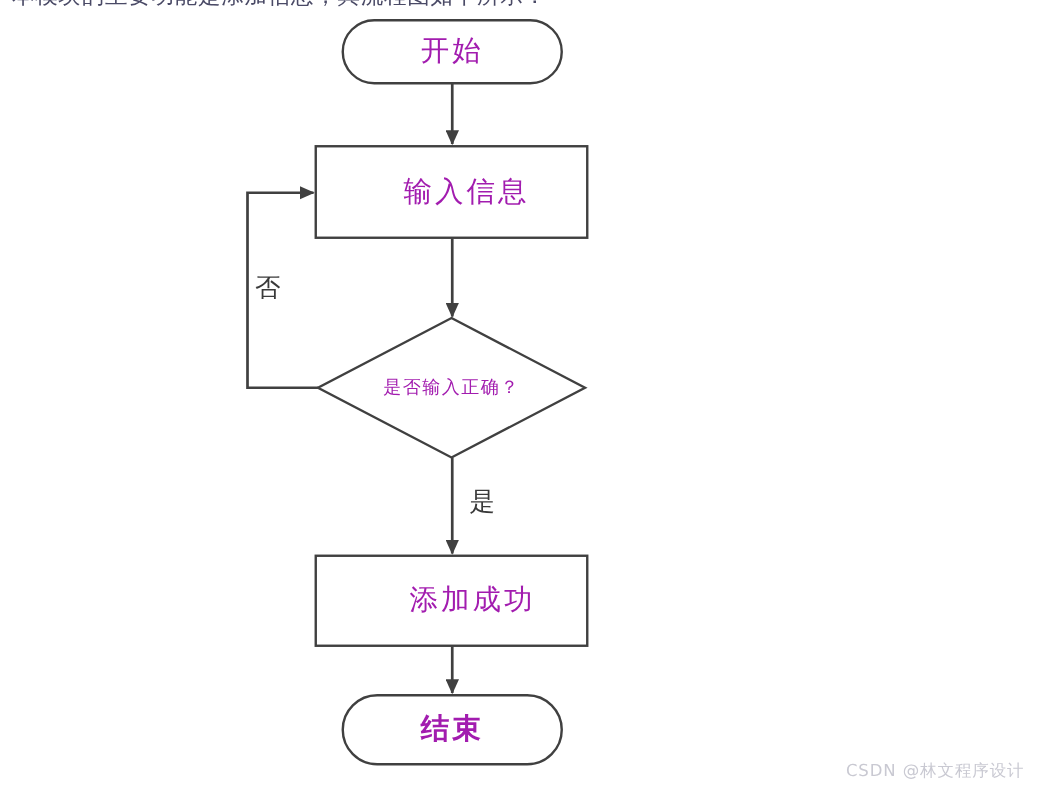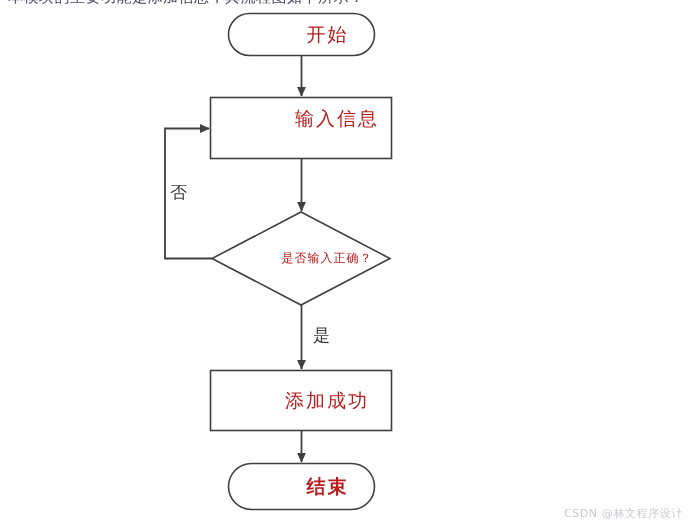--- a/index.html
+++ b/index.html
@@ -45,42 +45,41 @@
     letter-spacing: 0.5px;
   }
 
   
   .node-label {
     position: absolute;
     display: flex;
     align-items: center;
     justify-content: center;
     text-align: right;
-    color: #b91c1c;
+    color: #a21caf;
     font-size: 19px;
     line-height: 1.1;
     letter-spacing: 2px;
     white-space: nowrap;
     user-select: none;
-    margin-left: 26px;
   }
   .edge-label {
     position: absolute;
     font-size: 17px;
     line-height: 1;
     color: #3a3a3a;
     letter-spacing: 1px;
     white-space: nowrap;
     user-select: none;
   }
 
   #label-start    { left: 228px; top: 13px;  width: 147px; height: 43px; }
-  #label-input    { left: 210px; top: 87px;  width: 202px; height: 62px; }
+  #label-input    { left: 210px; top: 97px;  width: 202px; height: 62px; }
   #label-decision { left: 212px; top: 212px; width: 178px; height: 94px; font-size: 12px; letter-spacing: 1px; }
-  #label-success  { left: 210px; top: 370px; width: 182px; height: 61px; }
+  #label-success  { left: 224px; top: 370px; width: 182px; height: 61px; }
   #label-end      { left: 228px; top: 463px; width: 147px; height: 47px; font-weight: bold; }
 
   #label-no  { left: 170px; top: 184px; }
   #label-yes { left: 313px; top: 327px; }
 
   
   #watermark {
     position: absolute;
     right: 10px;
     bottom: 6px;

